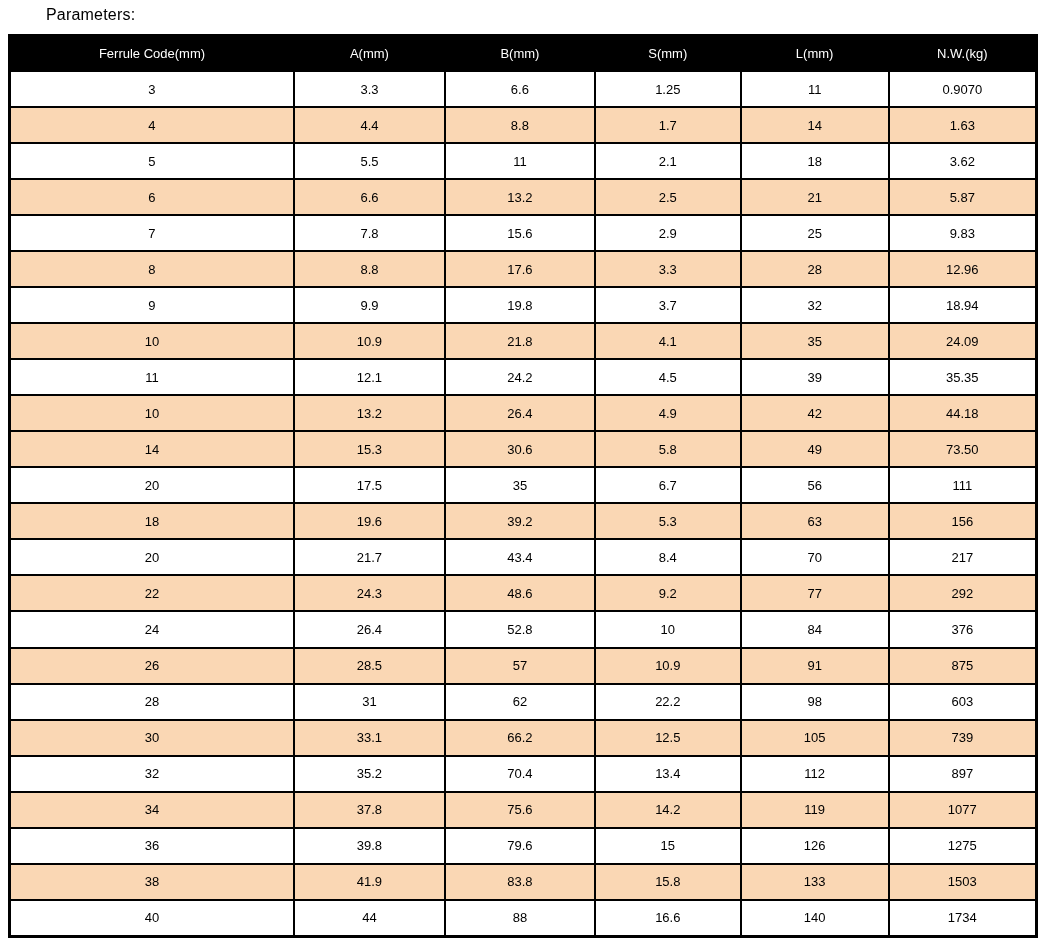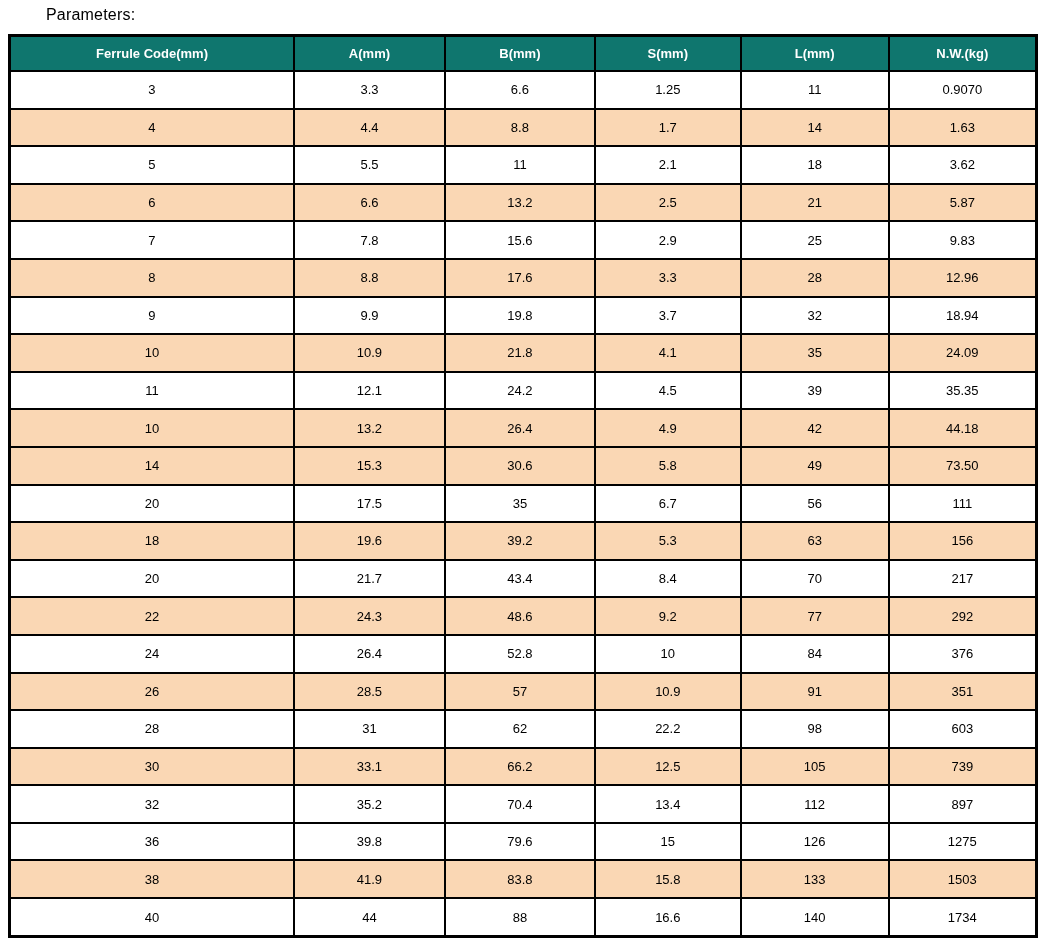--- a/index.html
+++ b/index.html
@@ -38,23 +38,23 @@
   table.params td {
     border: 2px solid #000000;
     text-align: center;
     vertical-align: middle;
     font-size: 13px;
     padding: 0;
     overflow: hidden;
     white-space: nowrap;
   }
   table.params th {
-    background: #0f766e;
+    background: #000000;
     color: #ffffff;
-    font-weight: bold;
+    font-weight: normal;
     height: 33px;
   }
   table.params td {
     color: #000000;
     background: #ffffff;
     height: 34px;
   }
   table.params tr.alt td {
     background: #fad7b4;
   }
@@ -218,21 +218,21 @@
           <td>10</td>
           <td>84</td>
           <td>376</td>
         </tr>
         <tr class="alt">
           <td>26</td>
           <td>28.5</td>
           <td>57</td>
           <td>10.9</td>
           <td>91</td>
-          <td>351</td>
+          <td>875</td>
         </tr>
         <tr>
           <td>28</td>
           <td>31</td>
           <td>62</td>
           <td>22.2</td>
           <td>98</td>
           <td>603</td>
         </tr>
         <tr class="alt">
@@ -244,20 +244,28 @@
           <td>739</td>
         </tr>
         <tr>
           <td>32</td>
           <td>35.2</td>
           <td>70.4</td>
           <td>13.4</td>
           <td>112</td>
           <td>897</td>
         </tr>
+        <tr class="alt">
+          <td>34</td>
+          <td>37.8</td>
+          <td>75.6</td>
+          <td>14.2</td>
+          <td>119</td>
+          <td>1077</td>
+        </tr>
         <tr>
           <td>36</td>
           <td>39.8</td>
           <td>79.6</td>
           <td>15</td>
           <td>126</td>
           <td>1275</td>
         </tr>
         <tr class="alt">
           <td>38</td>

